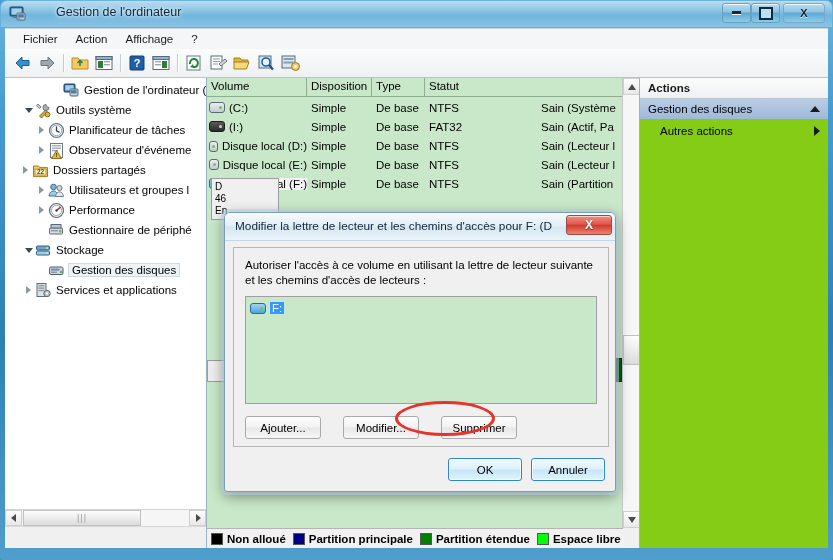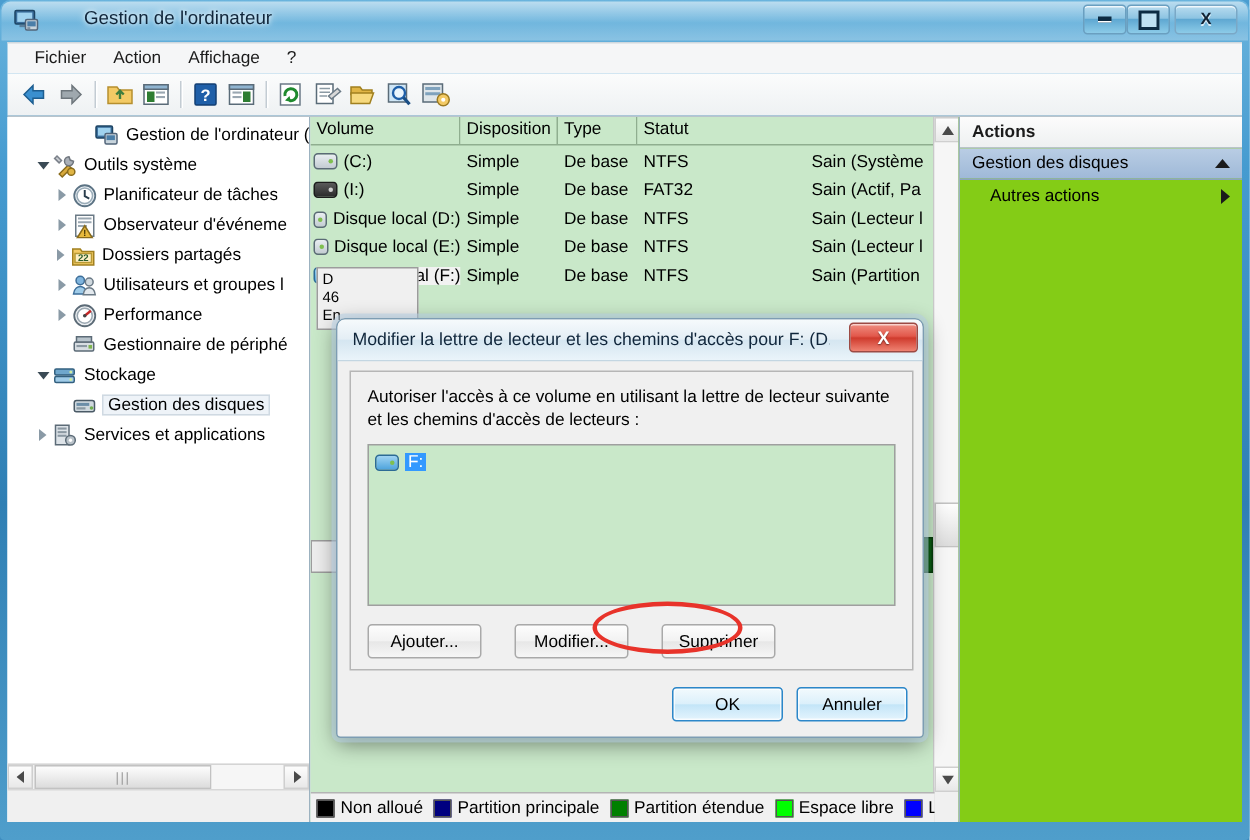--- a/index.html
+++ b/index.html
@@ -177,20 +177,21 @@
     background: #f0f0f0; border-left: 1px solid #c8c8c8;
   }
 
   
   #legend {
     position: absolute; left: 0; bottom: 0; width: 416px; height: 20px;
     background: #f1f1f1;
     border-top: 1px solid #b4b4b4;
     display: flex; align-items: center; padding-left: 4px;
     overflow: hidden;
+    font-weight: bold;
   }
   .lg-item { display: flex; align-items: center; margin-right: 7px; white-space: nowrap;}
   .lg-sw { width: 12px; height: 12px; border: 1px solid #555; margin-right: 4px; flex:0 0 12px;}
   .lg-tx { font-size: 11.5px; color: #000; }
 
   
   #disk-area {
     position: absolute; left: 0; top: 100px; width: 415px; height: 370px;
     overflow: hidden;
   }
@@ -496,21 +497,21 @@
             <span class="ticon"><svg width="17" height="17" viewBox="0 0 17 17">
                 <rect x="2.5" y="1.5" width="12" height="14" fill="#fdfdfd" stroke="#6b7a86"></rect>
                 <rect x="4" y="3" width="9" height="1.3" fill="#9aa7b1"></rect>
                 <rect x="4" y="5.5" width="9" height="1.3" fill="#9aa7b1"></rect>
                 <rect x="4" y="8" width="6" height="1.3" fill="#9aa7b1"></rect>
                 <path d="M8.5 8.5 l5 8 h-10 z" fill="#e8b93c" stroke="#8a6c1c"></path>
                 <text x="8.5" y="15.4" font-size="6" fill="#3a2b00" text-anchor="middle" font-family="Liberation Sans, sans-serif" font-weight="bold">!</text>
               </svg></span>
             <span class="tlabel">Observateur d'événeme</span>
           </div>
-          <div class="tnode" style="padding-left: 29px;">
+          <div class="tnode" style="padding-left: 14px;">
             <span class="tw">
               <span class="arrow-c"></span>
             </span>
             <span class="ticon"><svg width="17" height="17" viewBox="0 0 17 17">
                 <path d="M1.5 4 h5 l1.2 1.6 H15.5 v9 H1.5 Z" fill="#f3ca65" stroke="#a1801f"></path>
                 <rect x="3" y="7" width="11" height="6" fill="#fdf0c7" stroke="#b89a35"></rect>
                 <text x="8.5" y="12.2" font-size="6.4" fill="#2a5c2a" text-anchor="middle" font-family="Liberation Sans, sans-serif" font-weight="bold">22</text>
               </svg></span>
             <span class="tlabel">Dossiers partagés</span>
           </div>

